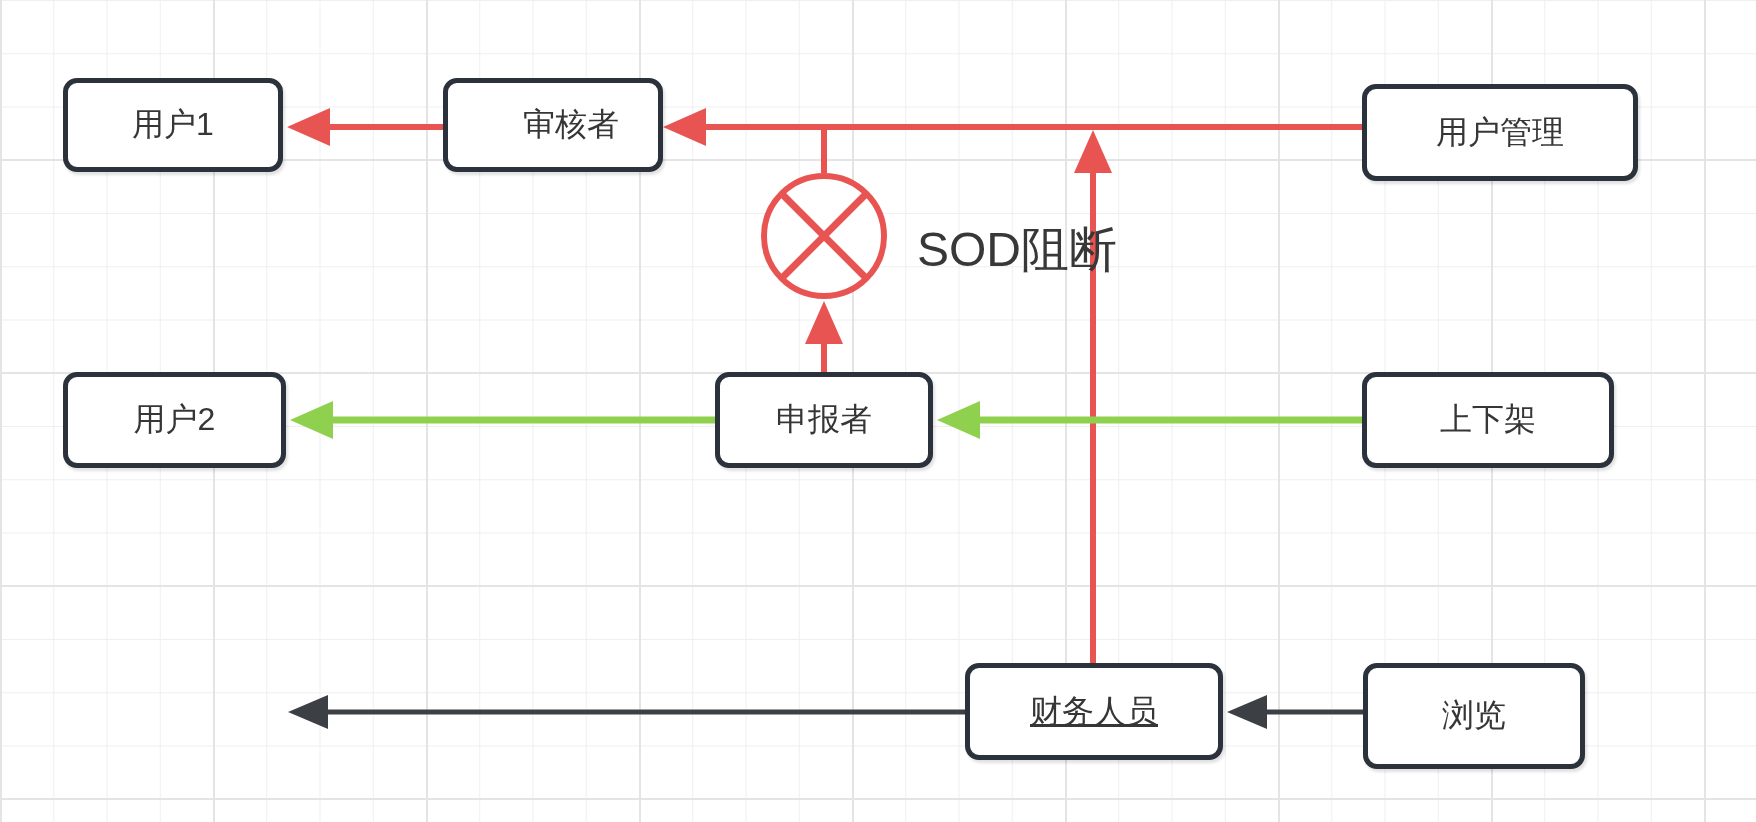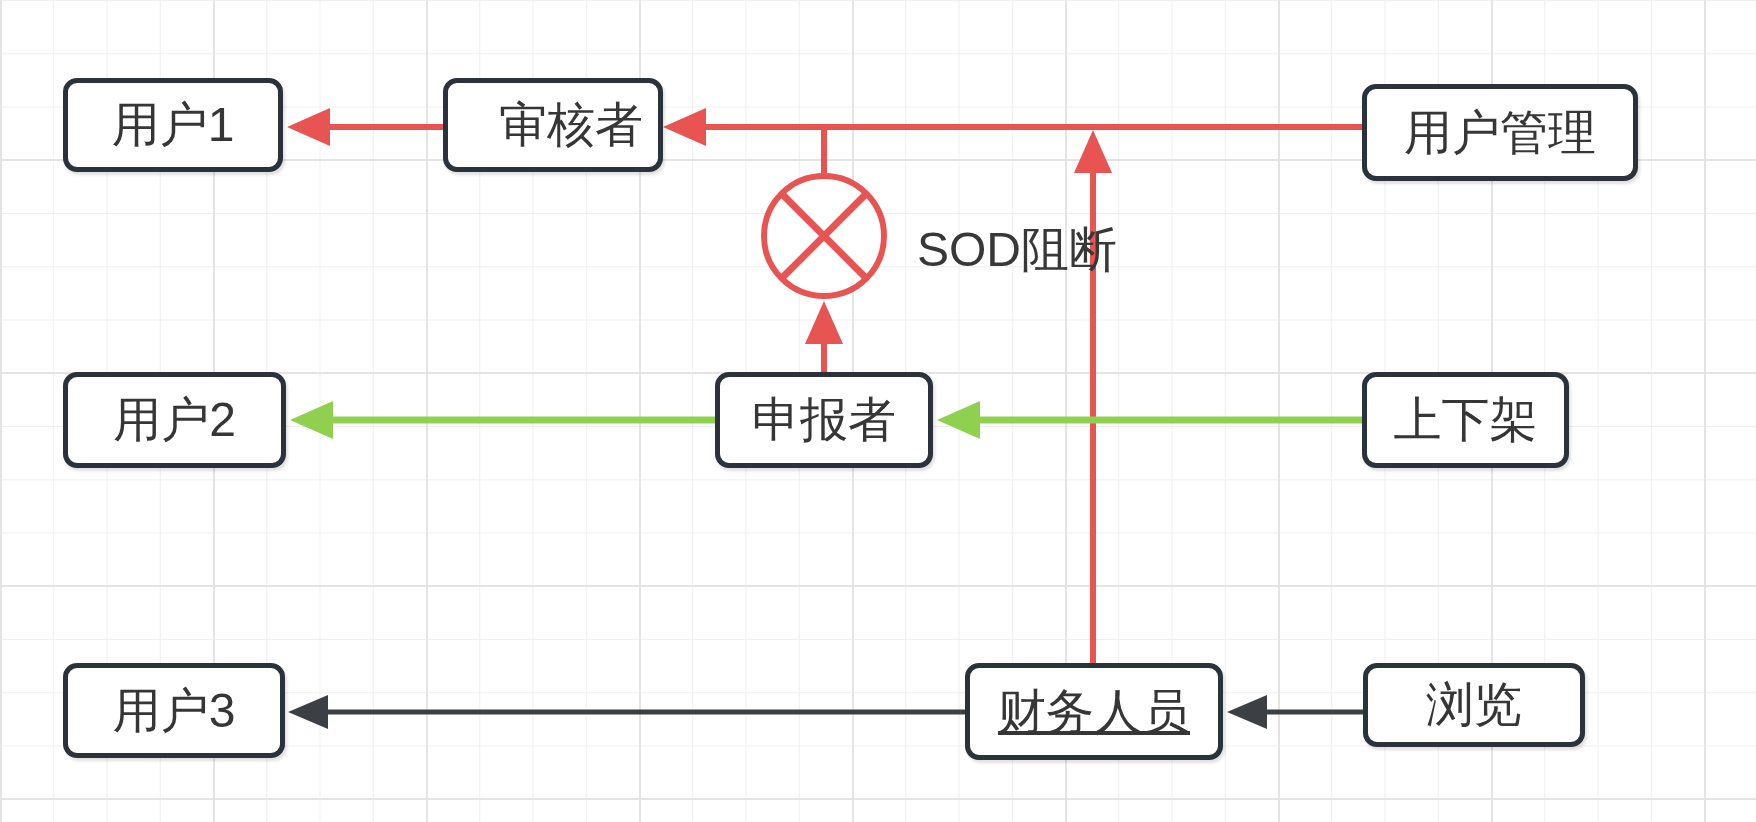--- a/index.html
+++ b/index.html
@@ -19,21 +19,21 @@
     background-position:0 159px,0 0,0 0,0 0;
   }
   .edges{position:absolute;left:0;top:0;width:100%;height:100%;}
   .node{
     position:absolute;
     background:#ffffff;
     border:5px solid #2b323b;
     border-radius:14px;
     box-sizing:border-box;
     display:flex;align-items:center;justify-content:center;
-    font-size:48px;
+    font-size:32px;
     color:#363636;
     box-shadow:2px 3px 3px rgba(0,0,0,0.12);
     z-index:2;
     cursor:default;
   }
   .annotation{
     position:absolute;
     font-size:48px;
     color:#383838;
     white-space:nowrap;
@@ -106,27 +106,24 @@
   </div>
 
   <div class="annotation" style="left:917px;top:218px;">SOD阻断</div>
 
   <div class="node" style="left:63px;top:372px;width:223px;height:96px;">
     <span>用户2</span>
   </div>
   <div class="node" style="left:715px;top:372px;width:218px;height:96px;">
     <span>申报者</span>
   </div>
-  <div class="node" style="left:1362px;top:372px;width:207px;height:96px;">
+  <div class="node" style="left:1362px;top:372px;width:252px;height:96px;">
     <span>上下架</span>
   </div>
 
-  <div class="node" style="left:63px;top:663px;width:222px;height:95px;">
-    <span>用户3</span>
-  </div>
   <div class="node" style="left:965px;top:663px;width:258px;height:97px;text-decoration:underline;">
     <span>财务人员</span>
   </div>
-  <div class="node" style="left:1363px;top:663px;width:222px;height:84px;">
+  <div class="node" style="left:1363px;top:663px;width:222px;height:106px;">
     <span>浏览</span>
   </div>
 
 </div>
 
 </body></html>

